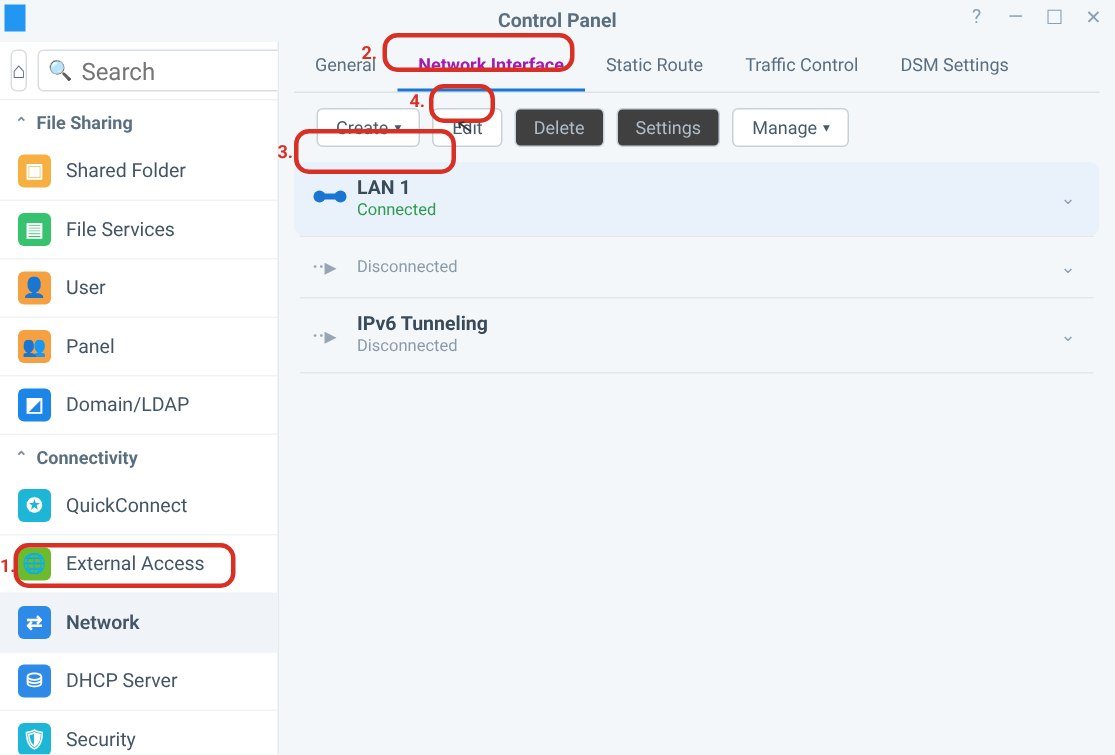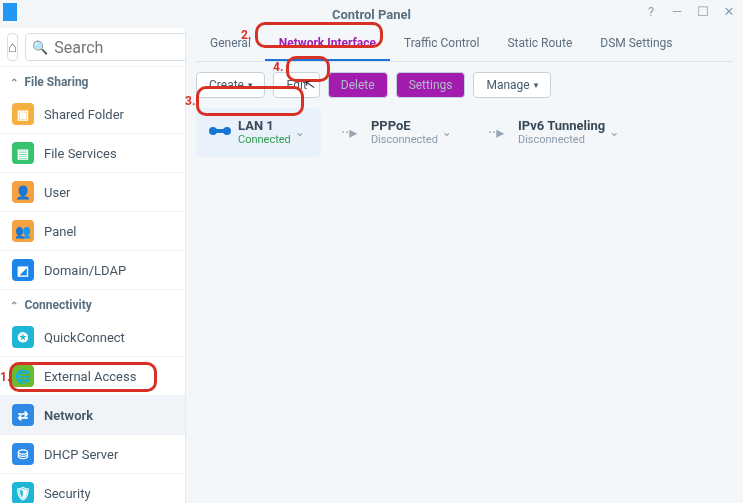--- a/index.html
+++ b/index.html
@@ -37,26 +37,26 @@
 .ic-net    { background: #2d8ae6; }
 .ic-dhcp   { background: #2d8ae6; }
 .ic-sec    { background: #1eb6d6; }
 .ic-shape  { font-weight: 700; }
 
 .main { flex: 1; padding: 0 10px 10px 10px; display: flex; flex-direction: column; min-width: 0; }
 .tabs { display: flex; border-bottom: 1px solid #dbe2e8; height: 32px; margin-top: 2px; }
 .tab { padding: 6px 14px; font-size: 12px; color: #5b6f80; cursor: pointer; border-bottom: 2px solid transparent; white-space: nowrap; }
 .tab.active { color: #a21caf; border-bottom: 2px solid #1976d2; font-weight: 700; }
 
-.toolbar { display: flex; gap: 8px; padding: 10px 0; }
+.toolbar { display: flex; gap: 8px; padding: 10px 0; margin-left: 15px; }
 .btn { height: 26px; padding: 0 12px; border: 1px solid #c7d1da; border-radius: 4px; background: #fff; font-size: 12px; color: #465a6c; cursor: pointer; display: inline-flex; align-items: center; gap: 4px; }
-.btn.disabled { color: #b0bcc6; background: #a21caf; cursor: default; }
+.btn.disabled { color: #b0bcc6; background: #404040; cursor: default; }
 .btn .caret { font-size: 9px; }
 
-.iface-list { display: flex; flex-direction: row; gap: 0; }
+.iface-list { display: flex; flex-direction: column; gap: 0; justify-content: flex-end; }
 .iface-row { display: flex; align-items: center; padding: 10px 12px; border-bottom: 1px solid transparent; border-radius: 6px; cursor: pointer; position: relative; }
 .iface-row.selected { background: #e9f2fb; }
 .iface-row .iface-icon { width: 30px; color: #97a6b4; font-size: 16px; flex-shrink: 0; text-align: left; }
 .iface-row .iface-icon.active-net svg circle { fill: #1976d2; }
 .iface-row .texts { flex: 1; min-width: 0; }
 .iface-row .name { font-size: 13px; font-weight: 700; color: #394a59; }
 .iface-row .status { font-size: 11px; color: #8b9bab; }
 .iface-row .status.connected { color: #2e9b4f; }
 .iface-row .expand { color: #8fa0af; font-size: 12px; padding: 0 4px; }
 
@@ -143,22 +143,22 @@
         <span class="icon-box ic-sec ic-shape">🛡</span>
         <span>Security</span>
       </div>
 
     </div>
 
     <div class="main">
       <div class="tabs">
         <div class="tab">General</div>
         <div class="tab active">Network Interface</div>
+        <div class="tab">Static Route</div>
         <div class="tab">Traffic Control</div>
-        <div class="tab">Static Route</div>
         <div class="tab">DSM Settings</div>
       </div>
 
       <div class="toolbar">
         <button class="btn">
           <span>Create</span>
           <span class="caret">▾</span>
         </button>
         <button class="btn">Edit</button>
         <button class="btn disabled">Delete</button>
@@ -182,21 +182,20 @@
             <div class="name">LAN 1</div>
             <div class="status connected">Connected</div>
           </div>
           <span class="expand">⌄</span>
         </div>
         <div class="divider"></div>
 
         <div class="iface-row">
           <span class="iface-icon">··▸</span>
           <div class="texts">
-            <div class="name">PPPoE</div>
             <div class="status">Disconnected</div>
           </div>
           <span class="expand">⌄</span>
         </div>
         <div class="divider"></div>
 
         <div class="iface-row">
           <span class="iface-icon">··▸</span>
           <div class="texts">
             <div class="name">IPv6 Tunneling</div>

